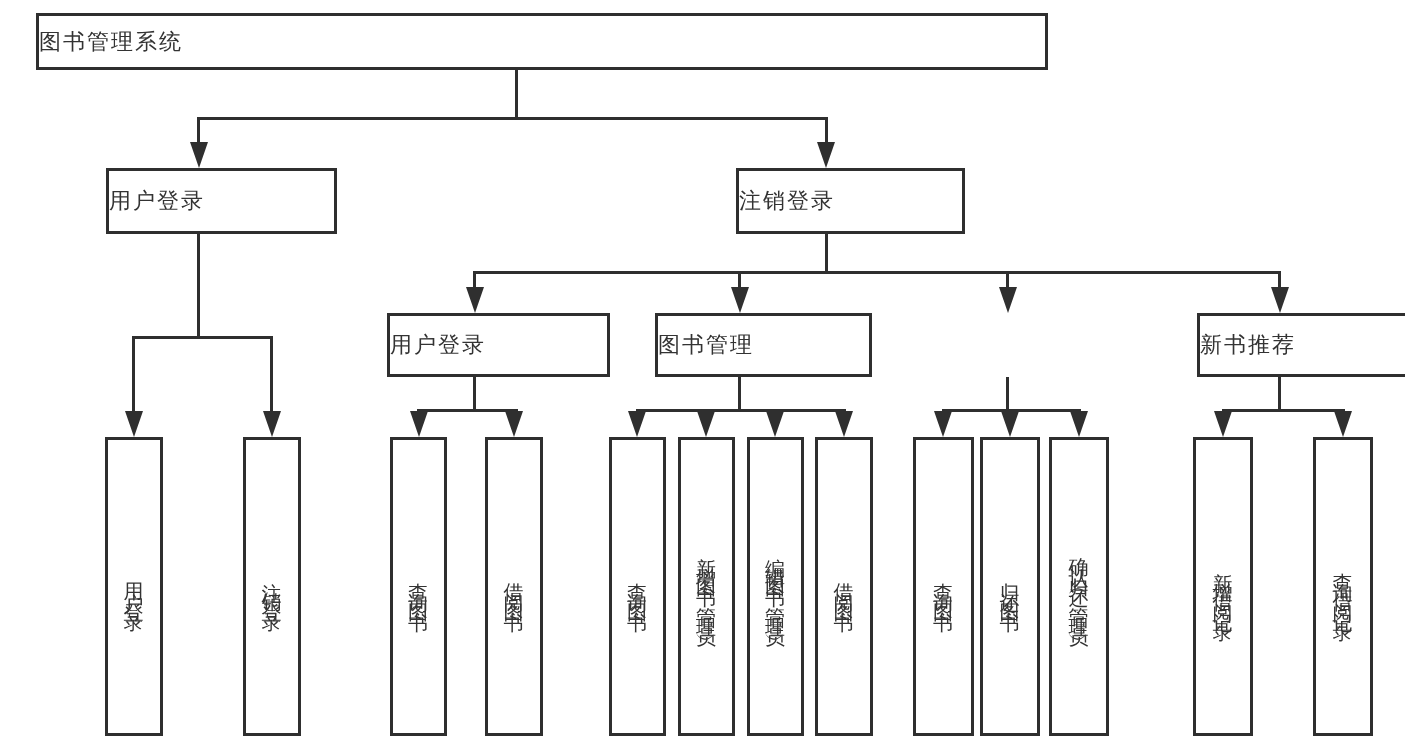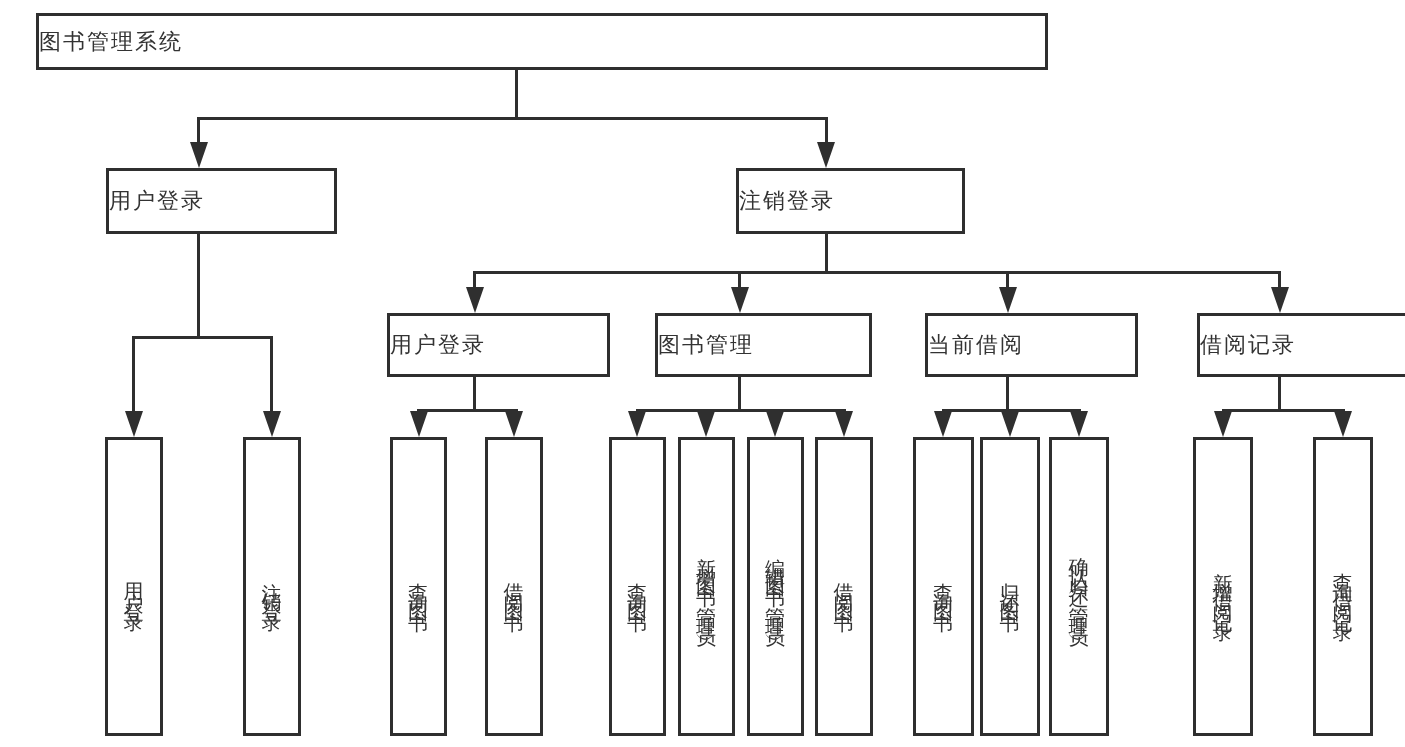--- a/index.html
+++ b/index.html
@@ -115,25 +115,22 @@
   <div class="ar" style="left:999px; top:287px;"></div>
   <div class="vl" style="left:1278px; top:271px; height:18px;"></div>
   <div class="ar" style="left:1271px; top:287px;"></div>
 
   <div class="box" style="left:363px; top:313px; width:223px; height:64px;">
     <span>用户登录</span>
   </div>
   <div class="box" style="left:631px; top:313px; width:217px; height:64px;">
     <span>图书管理</span>
   </div>
-  <div class="box" style="left:901px; top:313px; width:213px; height:64px;">
-    <span>当前借阅</span>
-  </div>
   <div class="box" style="left:1173px; top:313px; width:213px; height:64px;">
-    <span>借阅记录</span>
+    <span>新书推荐</span>
   </div>
 
   <div class="vl" style="left:473px; top:377px; height:35px;"></div>
   <div class="hl" style="left:417px; top:409px; width:101px;"></div>
   <div class="ar" style="left:410px; top:411px;"></div>
   <div class="ar" style="left:505px; top:411px;"></div>
 
   <div class="vl" style="left:738px; top:377px; height:35px;"></div>
   <div class="hl" style="left:636px; top:409px; width:210px;"></div>
   <div class="ar" style="left:628px; top:411px;"></div>

